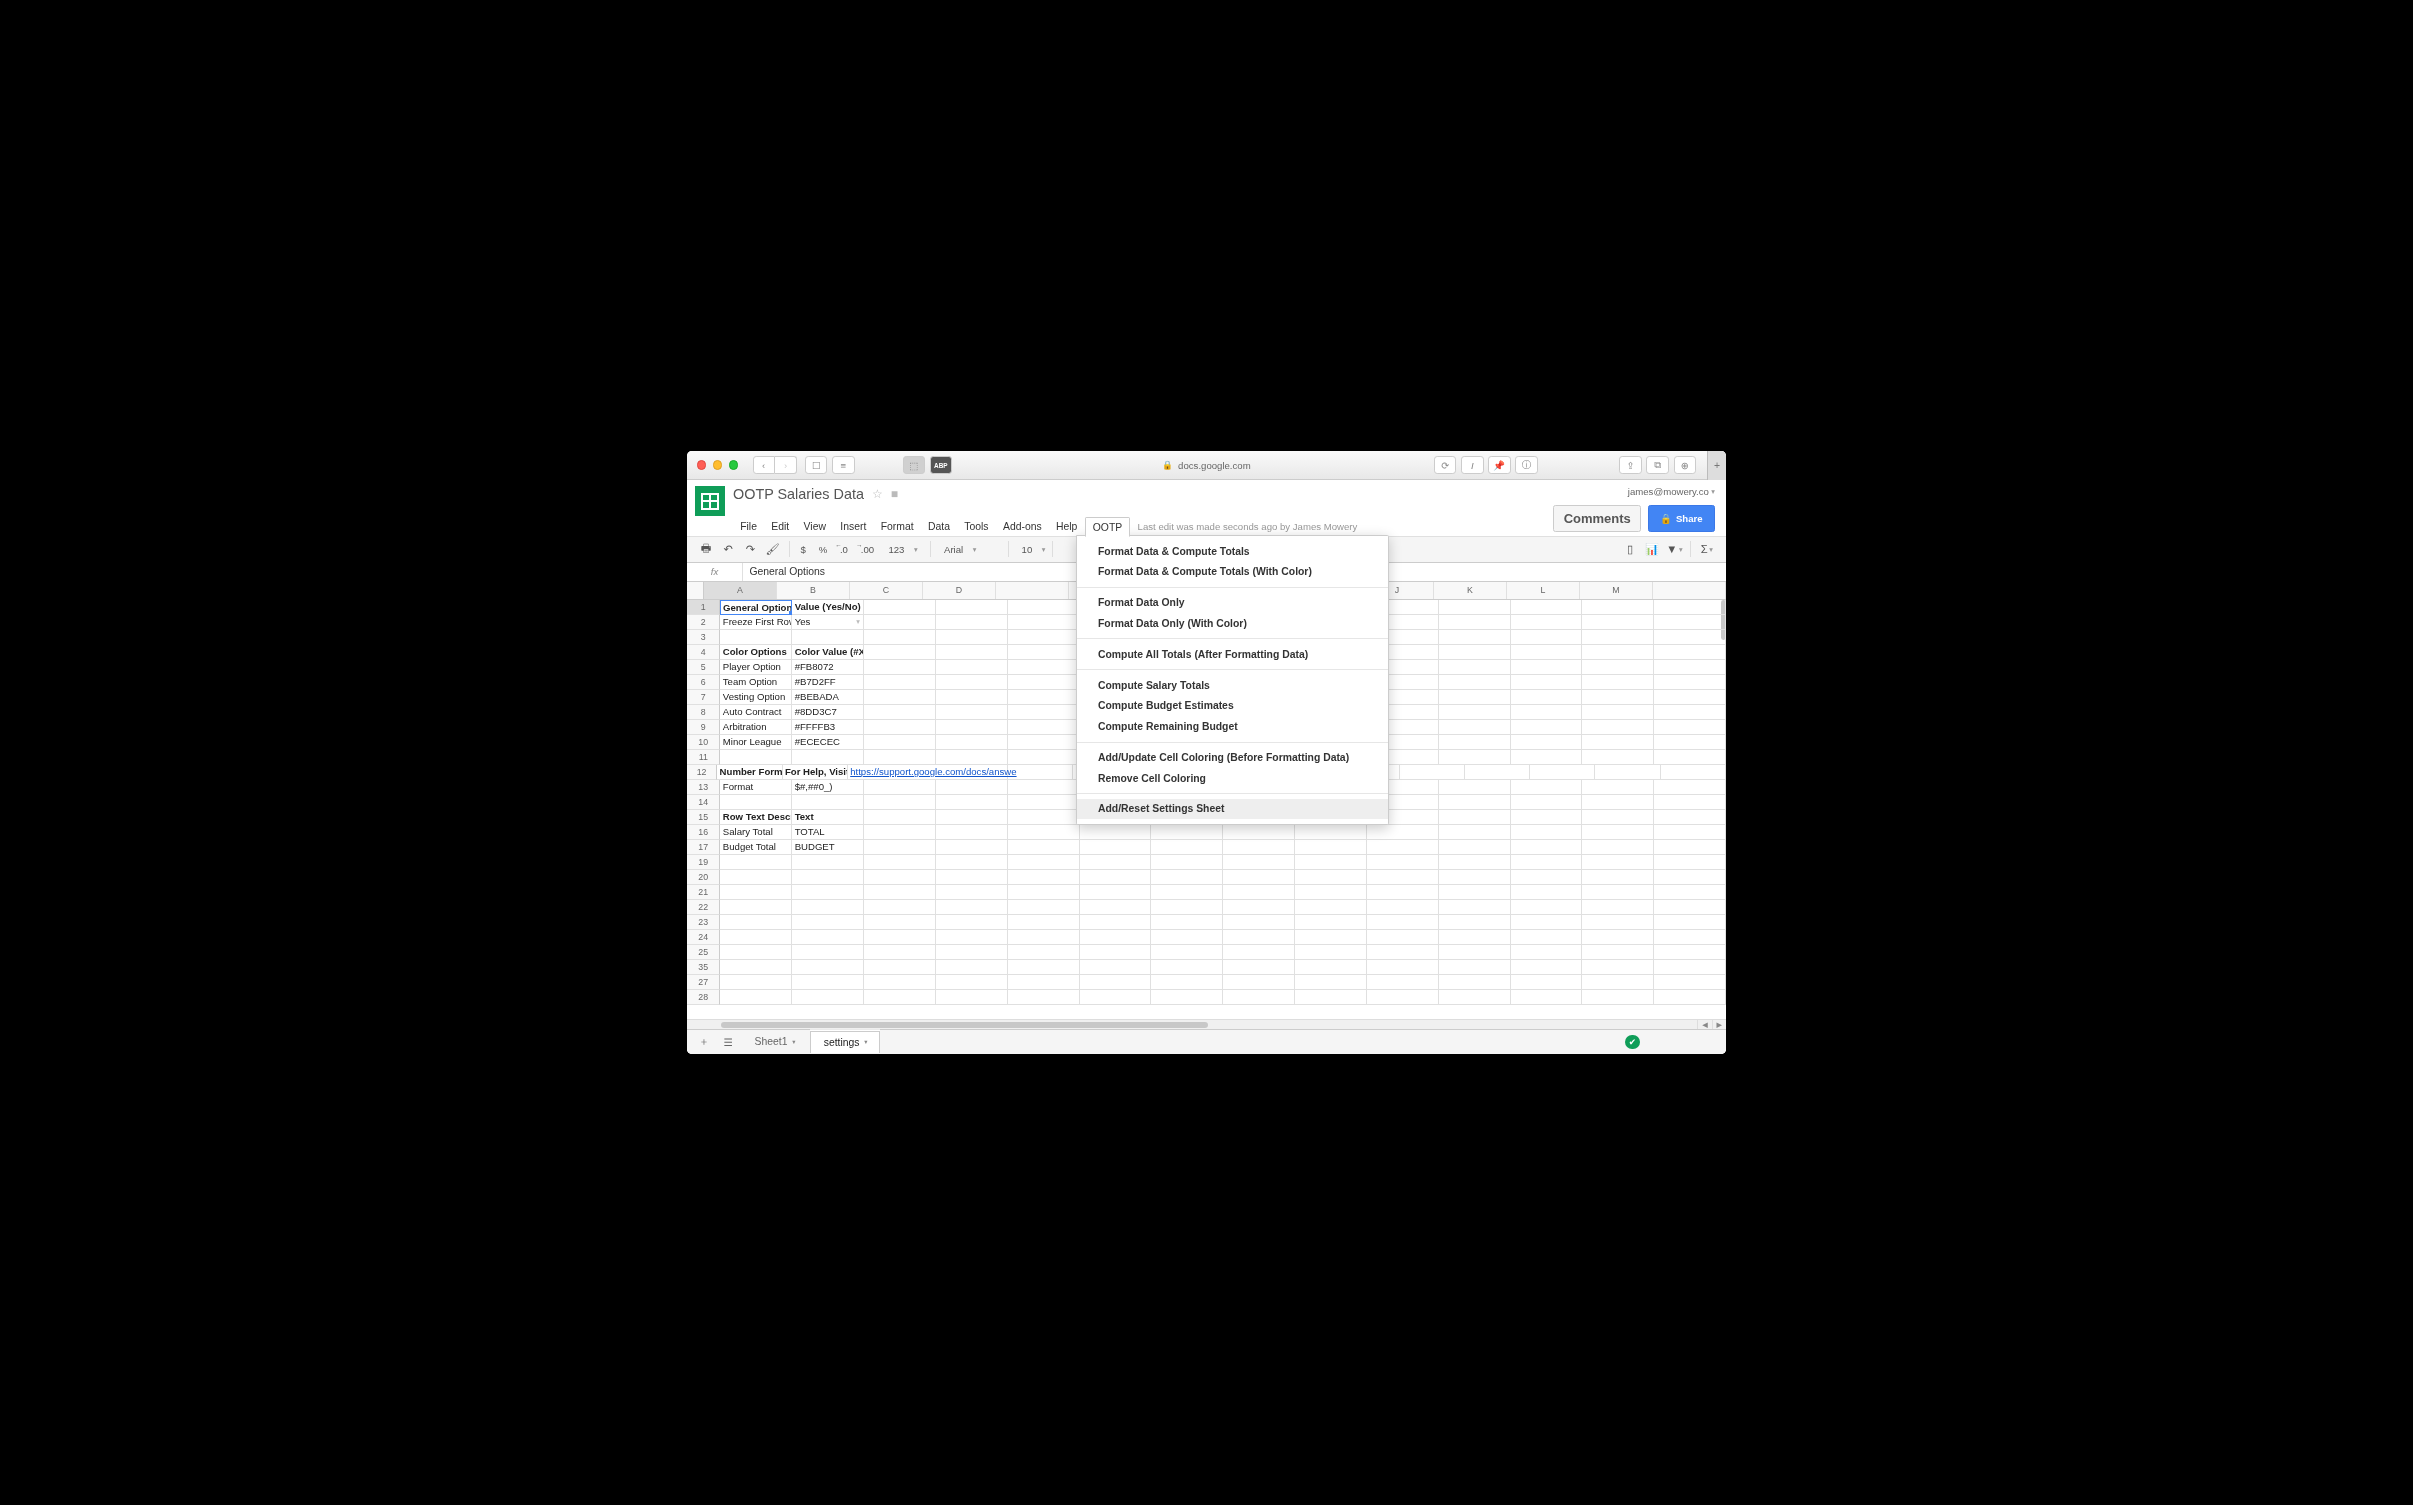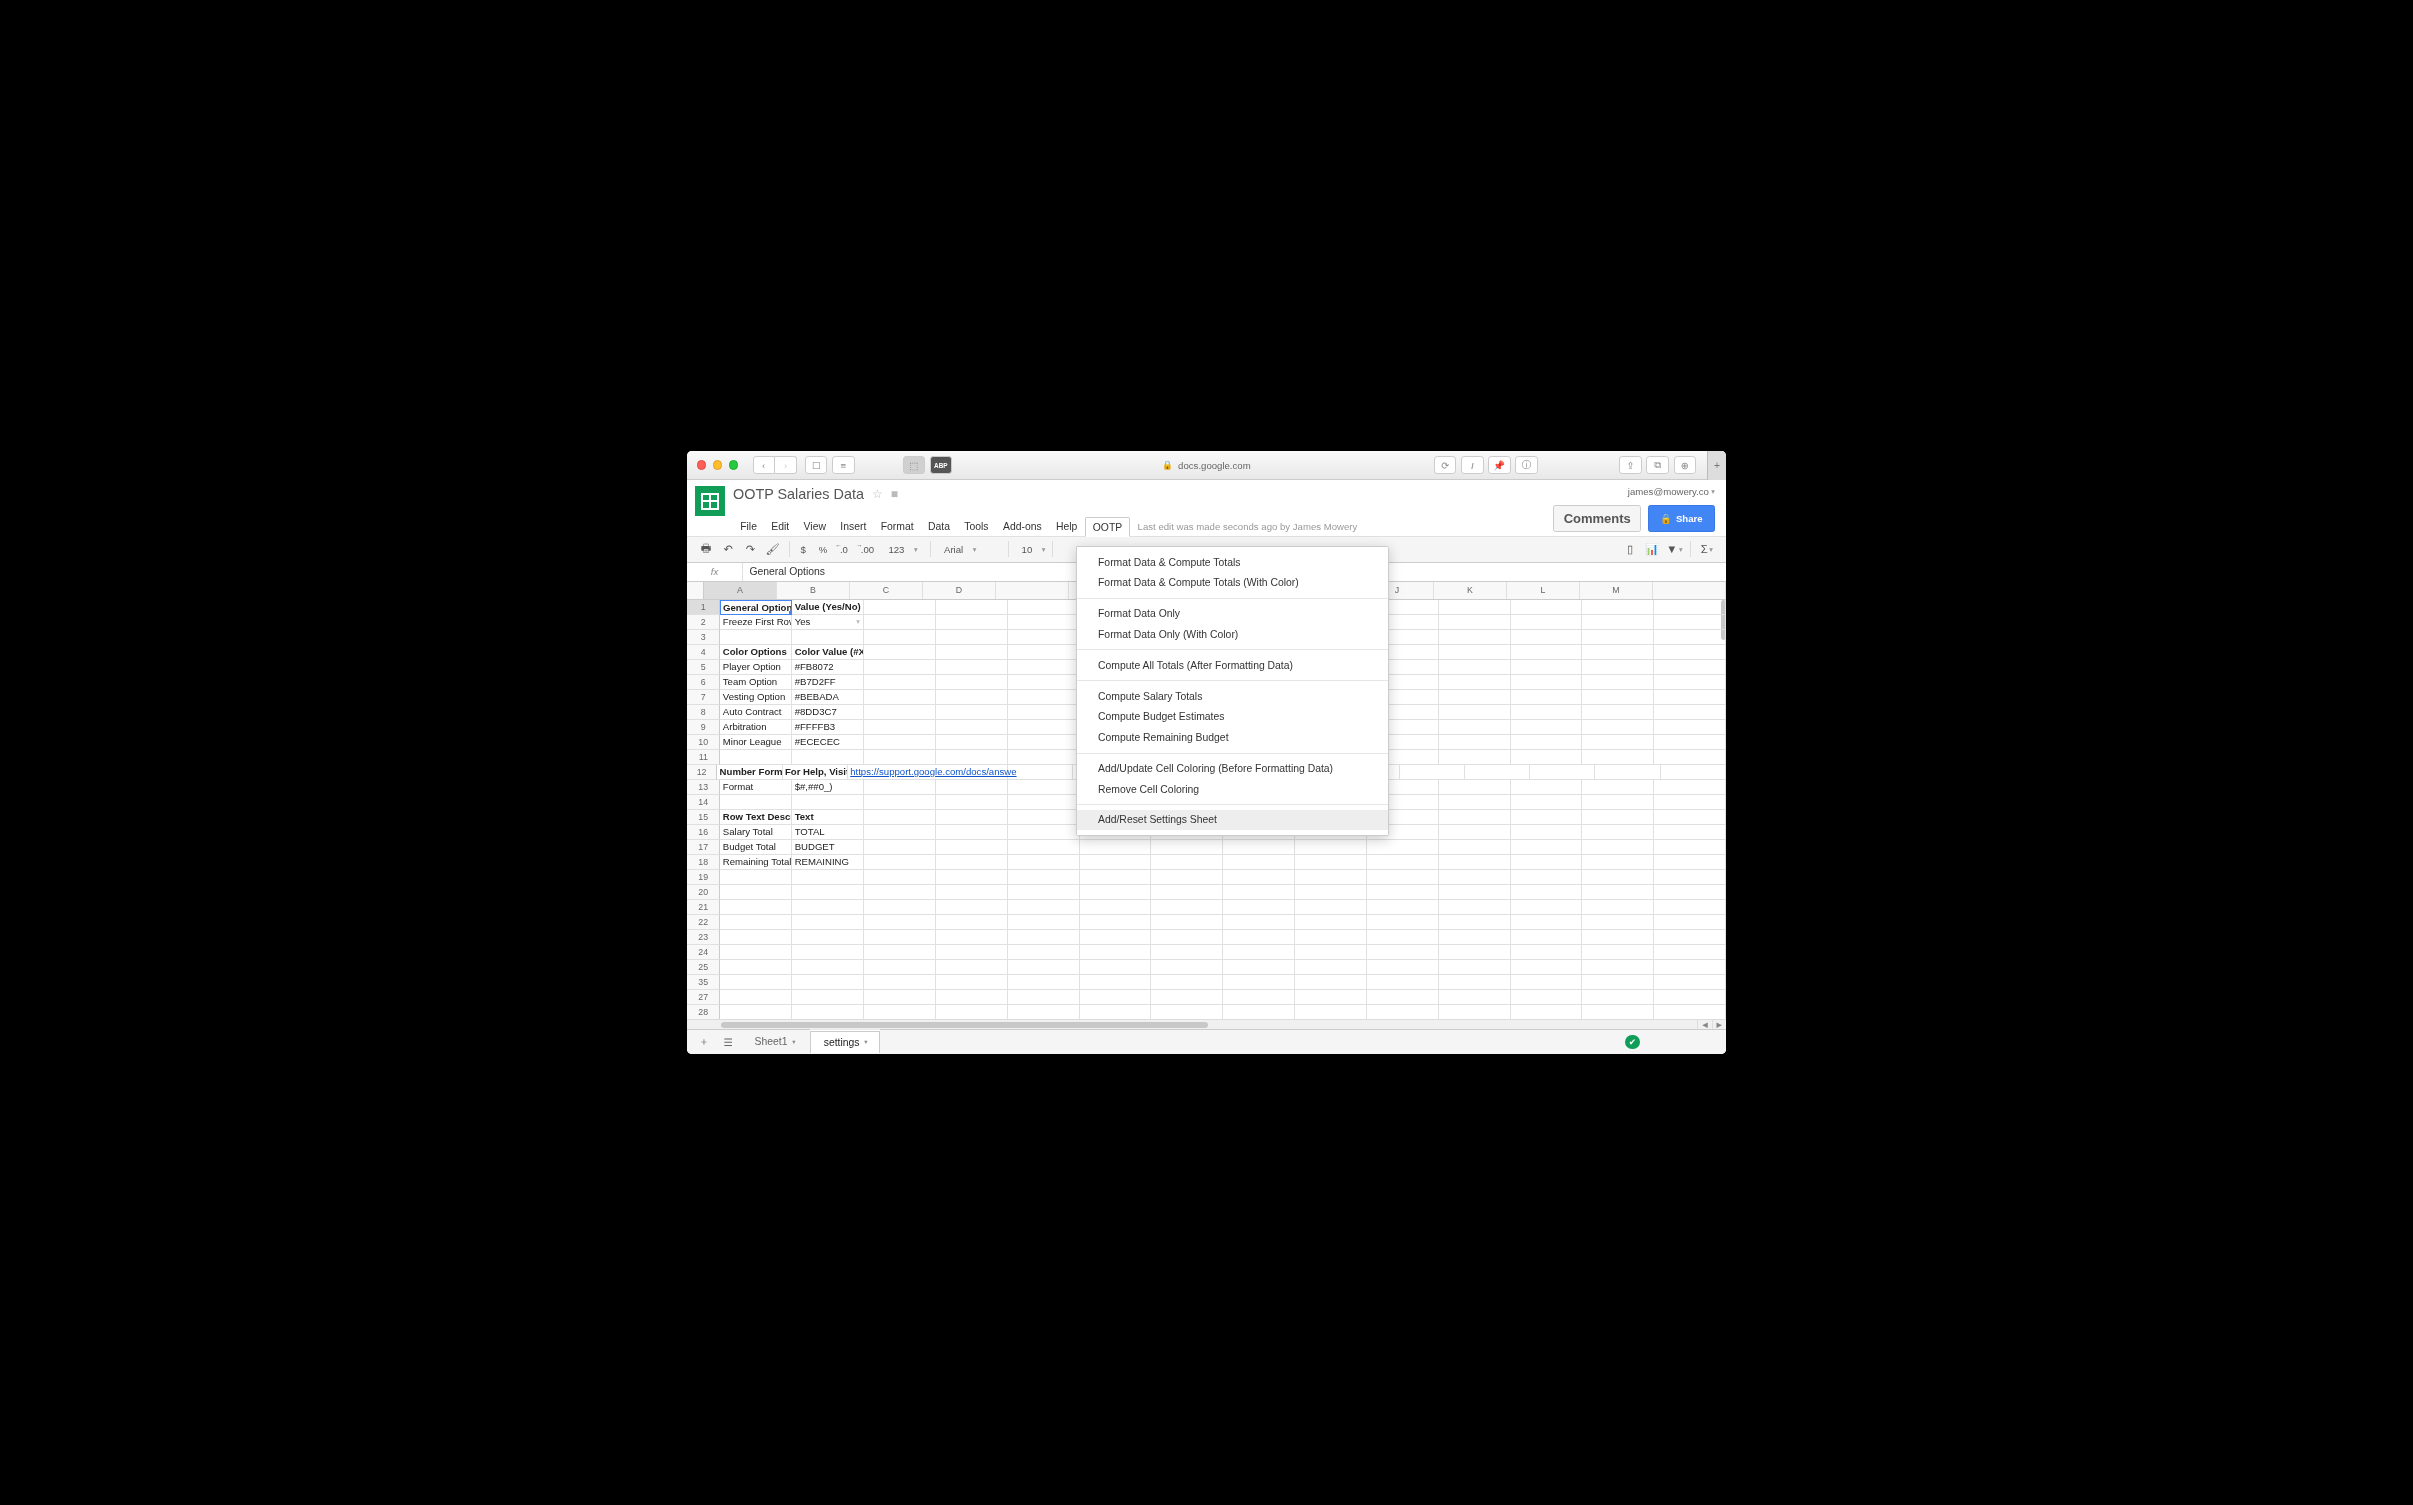--- a/index.html
+++ b/index.html
@@ -67,21 +67,21 @@
 .rh { width: 34px; border-right: 0.8px solid #ccc; border-bottom: 0.8px solid #e0e0e0; background: #f8f8f8; text-align: center; font-size: 8.8px; color: #666; display: flex; align-items: center; justify-content: center; }
 .rh.sel { background: #ddd; }
 .cell { width: 73px; border-right: 0.8px solid #e0e0e0; border-bottom: 0.8px solid #e0e0e0; padding: 0.8px 2.4px; font-size: 9.6px; color: #222; white-space: nowrap; overflow: hidden; display: flex; align-items: center; position: relative; }
 .cell.bold { font-weight: bold; }
 .cell.selected { border: 1.6px solid #4285f4; padding: 0 1.6px; }
 .cell.selected::after { content: ''; position: absolute; right: -2.4px; bottom: -2.4px; width: 4.8px; height: 4.8px; background: #4285f4; }
 .cell.link { color: #1155cc; text-decoration: underline; }
 .cell.dropdown::after { content: '▾'; position: absolute; right: 3.2px; color: #bbb; font-size: 7.2px; }
 
 
-.dropdown-menu { position: absolute; top: 95px; left: 389px; width: 313px; background: #fff; border: 0.8px solid #ccc; box-shadow: 0 3.2px 12.8px rgba(0,0,0,0.2); z-index: 20; padding: 4.8px 0; border-radius: 0 1.6px 1.6px 1.6px; }
+.dropdown-menu { position: absolute; top: 84px; left: 389px; width: 313px; background: #fff; border: 0.8px solid #ccc; box-shadow: 0 3.2px 12.8px rgba(0,0,0,0.2); z-index: 20; padding: 4.8px 0; border-radius: 0 1.6px 1.6px 1.6px; font-weight: bold; }
 .dd-item { padding: 4.8px 21px; font-size: 10.4px; color: #333; cursor: pointer; }
 .dd-item.hover { background: #eee; }
 .dd-sep { height: 0.8px; background: #e6e6e6; margin: 4.8px 0; }
 
 
 .hscroll { height: 9.6px; background: #f0f0f0; border-top: 0.8px solid #ddd; position: relative; }
 .hscroll-thumb { position: absolute; left: 34px; width: 487px; height: 6.4px; top: 1.6px; background: #c8c8c8; border-radius: 3.2px; }
 .hscroll-arrows { position: absolute; right: 0; display: flex; }
 .hscroll-arrows span { width: 14.4px; height: 9.6px; display: flex; align-items: center; justify-content: center; font-size: 7.2px; color: #888; border-left: 0.8px solid #ddd; }
 .vscroll-indicator { position: absolute; right: 0; top: 17.6px; width: 4.8px; height: 40px; background: #c8c8c8; border-radius: 2.4px; }
@@ -525,37 +525,20 @@
             <div class="cell"></div>
             <div class="cell"></div>
             <div class="cell"></div>
             <div class="cell"></div>
             <div class="cell"></div>
             <div class="cell"></div>
             <div class="cell"></div>
             <div class="cell"></div>
           </div>
           <div class="row">
-            <div class="rh">18</div>
-            <div class="cell">Remaining Total</div>
-            <div class="cell">REMAINING</div>
-            <div class="cell"></div>
-            <div class="cell"></div>
-            <div class="cell"></div>
-            <div class="cell"></div>
-            <div class="cell"></div>
-            <div class="cell"></div>
-            <div class="cell"></div>
-            <div class="cell"></div>
-            <div class="cell"></div>
-            <div class="cell"></div>
-            <div class="cell"></div>
-            <div class="cell"></div>
-          </div>
-          <div class="row">
             <div class="rh">19</div>
             <div class="cell"></div>
             <div class="cell"></div>
             <div class="cell"></div>
             <div class="cell"></div>
             <div class="cell"></div>
             <div class="cell"></div>
             <div class="cell"></div>
             <div class="cell"></div>
             <div class="cell"></div>

